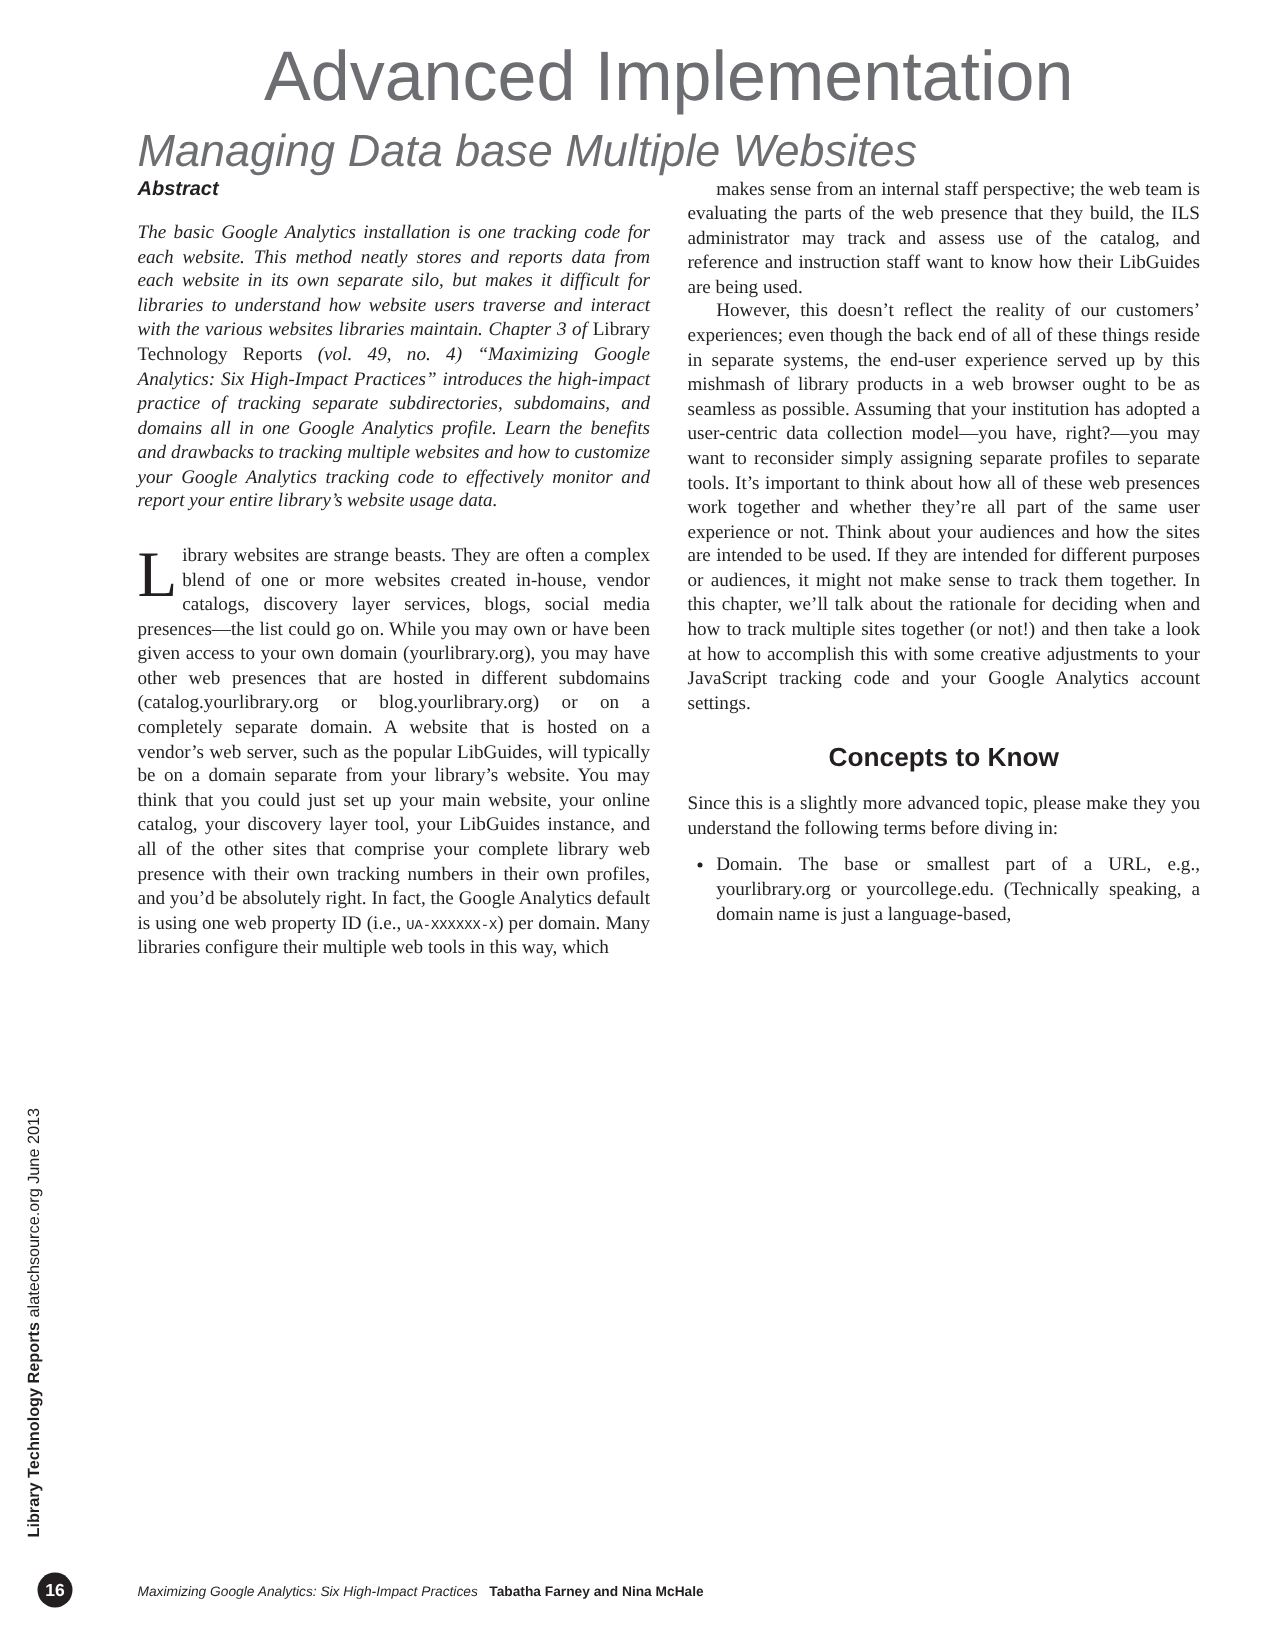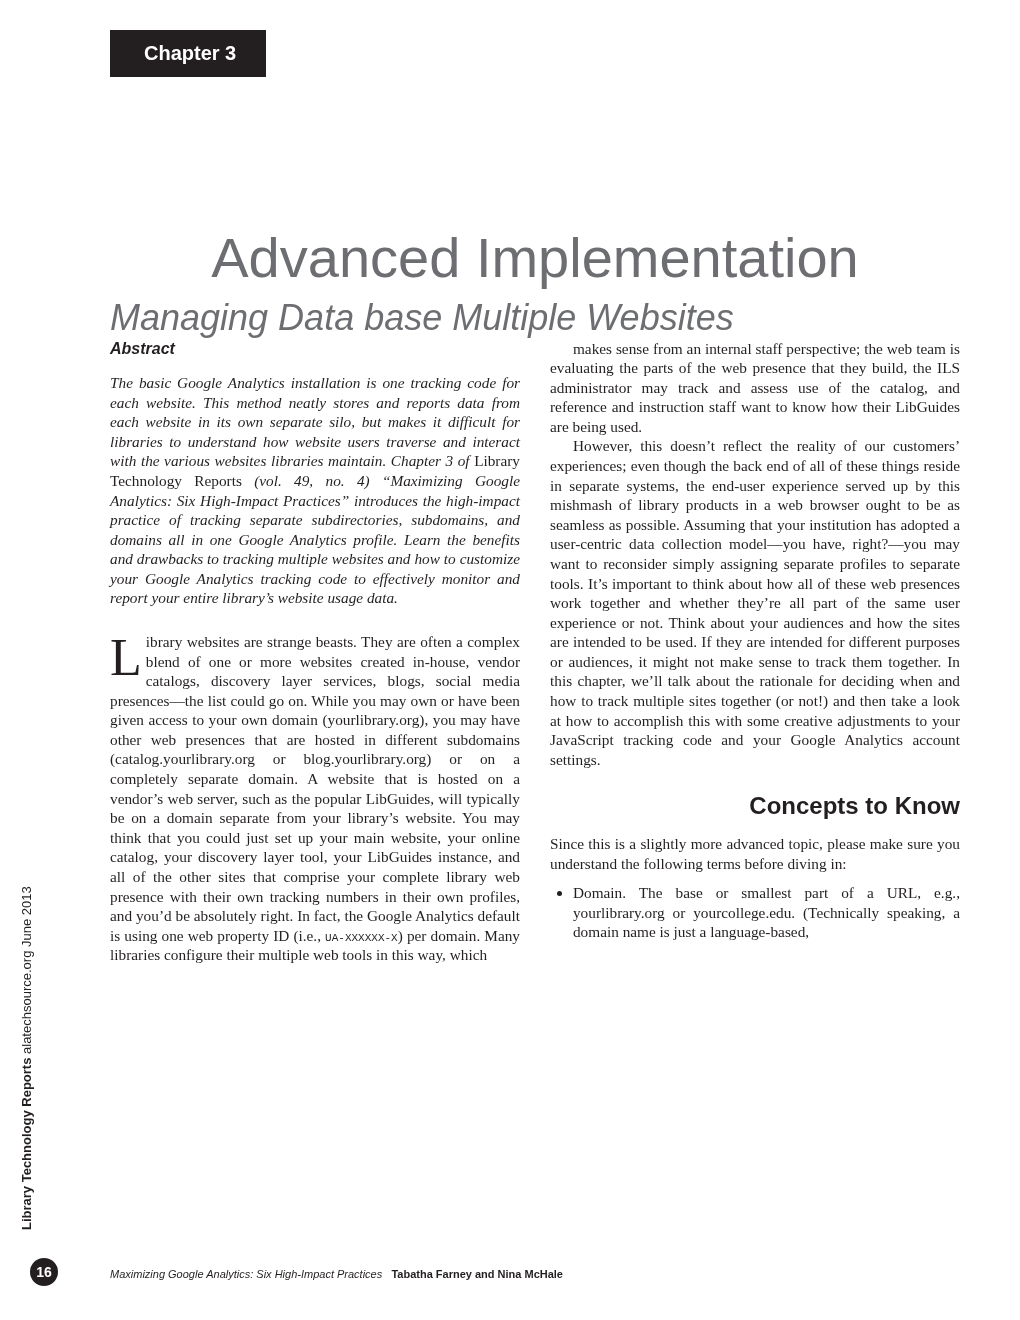--- a/index.html
+++ b/index.html
@@ -74,23 +74,23 @@
     font-size: 52px;
     line-height: 0.85;
     padding-right: 4px;
     font-weight: normal;
     margin-top: 4px;
   }
   .mono { font-family: 'Courier New', monospace; font-size: 11px; }
   .section-heading {
     font-family: Arial, Helvetica, sans-serif;
     font-weight: 900;
-    font-size: 24px;
+    font-size: 21px;
     margin: 22px 0 12px 0;
-    text-align: right;
+    text-align: center;
   }
   .list {
     margin: 10px 0 0 0;
     padding-left: 1.5em;
     text-align: justify;
   }
   .list li { margin-bottom: 4px; }
   .side-text {
     position: absolute;
     left: 34px;
@@ -137,21 +137,20 @@
     text-align: center;
   }
   .footer-text b { font-style: normal; font-weight: bold; }
   .col2-top { margin-top: 0; }
 </style>
 </head>
 <body>
 
 <div class="page">
 
-  <div class="chapter-tag">Chapter 3</div>
 
   <h1 class="title">Advanced Implementation</h1>
   <div class="subtitle">Managing Data base Multiple Websites</div>
 
   <div class="columns">
 
     <div class="abstract-heading">Abstract</div>
 
     <p class="abstract-text">
       <span>The basic Google Analytics installation is one tracking code for each website. This method neatly stores and reports data from each website in its own separate silo, but makes it difficult for libraries to understand how website users traverse and interact with the various websites libraries maintain. Chapter 3 of </span><span class="roman">Library Technology Reports</span><span> (vol. 49, no. 4) “Maximizing Google Analytics: Six High-Impact Practices” introduces the high-impact practice of tracking separate subdirectories, subdomains, and domains all in one Google Analytics profile. Learn the benefits and drawbacks to tracking multiple websites and how to customize your Google Analytics tracking code to effectively monitor and report your entire library’s website usage data.</span>
@@ -159,21 +158,21 @@
 
     <p class="body-para">
       <span class="dropcap">L</span><span>ibrary websites are strange beasts. They are often a complex blend of one or more websites created in-house, vendor catalogs, discovery layer services, blogs, social media presences—the list could go on. While you may own or have been given access to your own domain (yourlibrary.org), you may have other web presences that are hosted in different subdomains (catalog.yourlibrary.org or blog.yourlibrary.org) or on a completely separate domain. A website that is hosted on a vendor’s web server, such as the popular LibGuides, will typically be on a domain separate from your library’s website. You may think that you could just set up your main website, your online catalog, your discovery layer tool, your LibGuides instance, and all of the other sites that comprise your complete library web presence with their own tracking numbers in their own profiles, and you’d be absolutely right. In fact, the Google Analytics default is using one web property ID (i.e., </span><span class="mono">UA-XXXXXX-X</span><span>) per domain. Many libraries configure their multiple web tools in this way, which</span>
     </p>
 
     <p class="body-para col2-top">makes sense from an internal staff perspective; the web team is evaluating the parts of the web presence that they build, the ILS administrator may track and assess use of the catalog, and reference and instruction staff want to know how their LibGuides are being used.</p>
     <p class="body-para">However, this doesn’t reflect the reality of our customers’ experiences; even though the back end of all of these things reside in separate systems, the end-user experience served up by this mishmash of library products in a web browser ought to be as seamless as possible. Assuming that your institution has adopted a user-centric data collection model—you have, right?—you may want to reconsider simply assigning separate profiles to separate tools. It’s important to think about how all of these web presences work together and whether they’re all part of the same user experience or not. Think about your audiences and how the sites are intended to be used. If they are intended for different purposes or audiences, it might not make sense to track them together. In this chapter, we’ll talk about the rationale for deciding when and how to track multiple sites together (or not!) and then take a look at how to accomplish this with some creative adjustments to your JavaScript tracking code and your Google Analytics account settings.</p>
 
     <div class="section-heading">Concepts to Know</div>
 
-    <p class="body-para" style="text-indent:0">Since this is a slightly more advanced topic, please make sure you understand the following terms before diving in:</p>
+    <p class="body-para" style="text-indent:0">Since this is a slightly more advanced topic, please make they you understand the following terms before diving in:</p>
 
     <ul class="list">
       <li>Domain. The base or smallest part of a URL, e.g., yourlibrary.org or yourcollege.edu. (Technically speaking, a domain name is just a language-based,</li>
     </ul>
 
   </div>
 
   <div class="side-text">
     <b>Library Technology Reports</b><span>  alatechsource.org   June 2013</span>
   </div>

